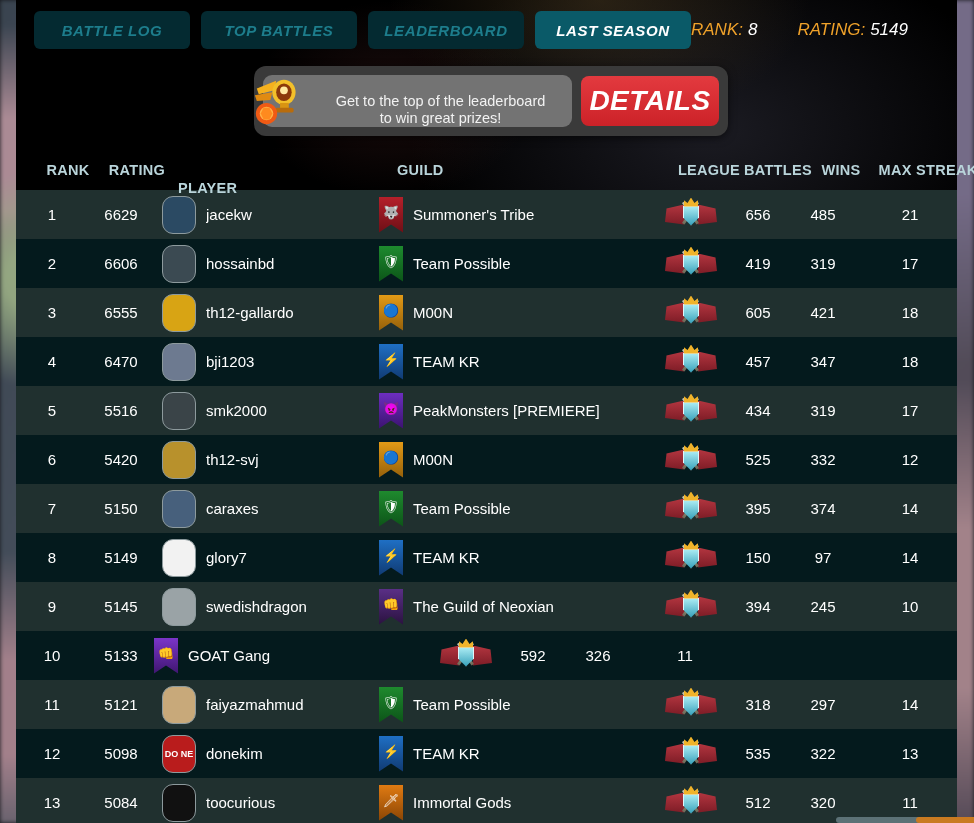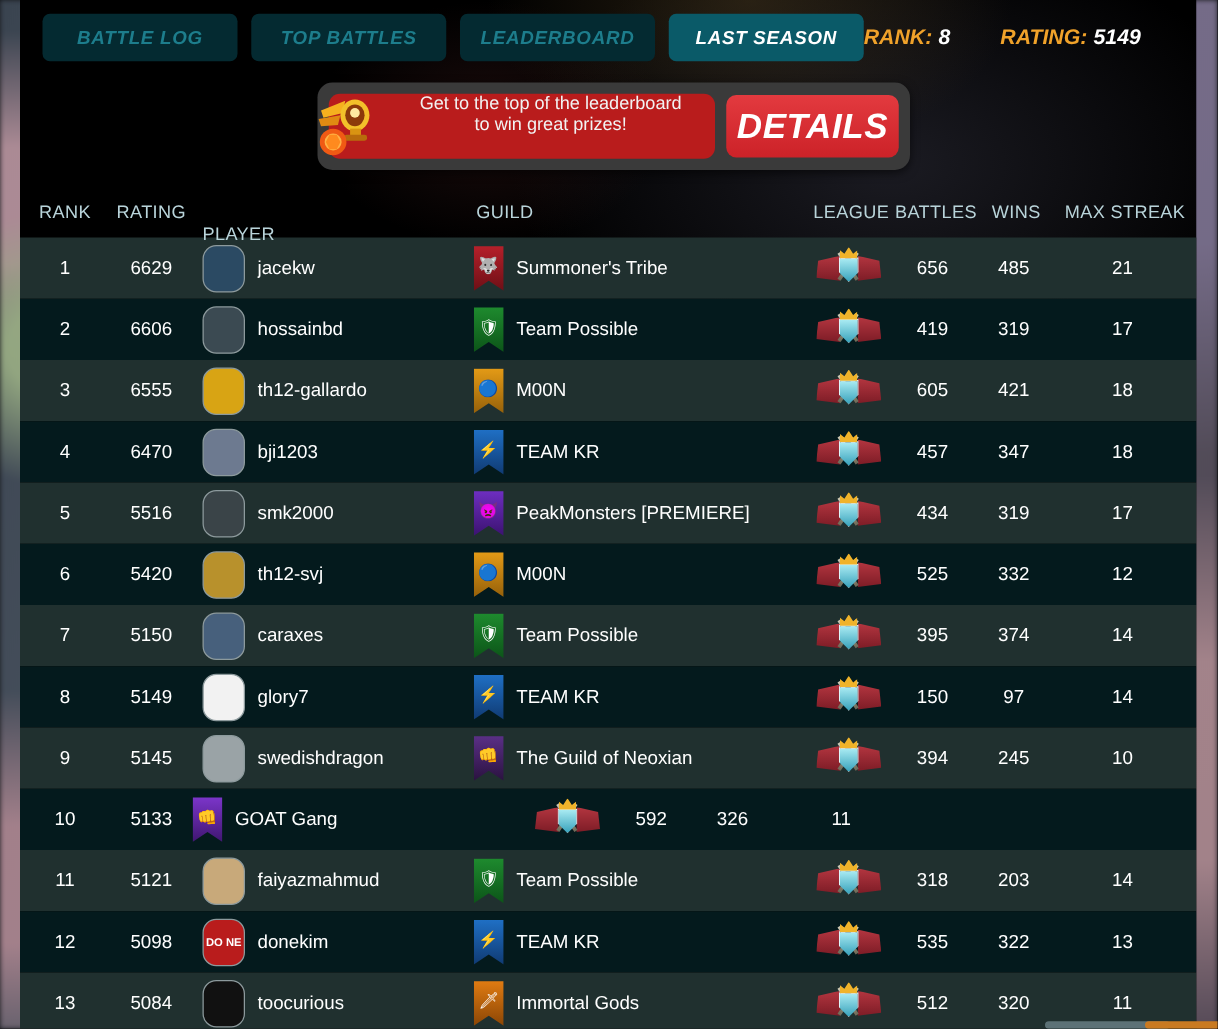--- a/index.html
+++ b/index.html
@@ -46,34 +46,34 @@
   .tabs{display:flex;gap:11px;margin-left:18px;}
   .tab{
     height:38px;min-width:124px;padding:0 16px;
     display:flex;align-items:center;justify-content:center;
     background:#042a31;border-radius:6px;
     color:#1d7d8c;font-size:15px;font-weight:bold;font-style:italic;
     letter-spacing:.6px;cursor:pointer;white-space:nowrap;
   }
   .tab.active{background:#0a5a68;color:#ffffff;}
   .stats{margin-left:auto;margin-right:28px;display:flex;gap:40px;align-items:center;}
-  .stat{font-size:17px;font-style:italic;font-weight:bold;white-space:nowrap;}
+  .stat{font-size:17px;font-style:italic;font-weight:normal;white-space:nowrap;}
   .stat .lab{color:#f0a22a;}
   .stat .val{color:#ffffff;margin-left:5px;}
 
   
   #promo{
     position:absolute;left:238px;top:66px;width:474px;height:70px;
     background:#3a3a3a;border-radius:12px;
     display:flex;align-items:center;padding:0 9px;box-sizing:border-box;
     box-shadow:0 2px 8px rgba(0,0,0,.6);
   }
   .promo-inner{
-    flex:1;height:52px;background:#b91c1c;border-radius:9px;
-    display:flex;align-items:flex-start;padding-left:54px;box-sizing:border-box;
+    flex:1;height:52px;background:#737373;border-radius:9px;
+    display:flex;align-items:flex-end;padding-left:54px;box-sizing:border-box;
     position:relative;
   }
   .promo-text{
     color:#f2f2f2;font-size:14.5px;line-height:17px;text-align:center;
     width:100%;padding-right:8px;box-sizing:border-box;
   }
   .promo-icon{
     position:absolute;left:-12px;top:-6px;width:62px;height:62px;
   }
   #details-btn{
@@ -82,34 +82,34 @@
     border-radius:8px;border:none;
     color:#fff;font-size:28px;font-weight:bold;font-style:italic;
     letter-spacing:.5px;cursor:pointer;
     display:flex;align-items:center;justify-content:center;
   }
 
   
   #table{position:absolute;left:0;top:150px;width:941px;}
   .thead{
     height:40px;display:flex;align-items:center;
-    color:#b9d4da;font-size:14.5px;font-weight:normal;letter-spacing:.3px;
+    color:#b9d4da;font-size:14.5px;font-weight:bold;letter-spacing:.3px;padding-left:16px;
   }
   .row{
     height:49px;display:flex;align-items:center;
     color:#ffffff;font-size:15px;
   }
   .row.odd{background:#20302f;}
   .row.even{background:#041a1d;}
 
   .c-rank  {width:72px;text-align:center;flex:none;}
   .c-rating{width:66px;text-align:center;flex:none;}
   .c-player{width:225px;flex:none;display:flex;align-items:center;padding-left:8px;box-sizing:border-box;}
   .c-guild {width:265px;flex:none;display:flex;align-items:center;}
-  .c-league{width:70px;flex:none;display:flex;align-items:center;justify-content:center;}
+  .c-league{width:70px;flex:none;display:flex;align-items:center;justify-content:center;margin-left:12px;}
   .c-battles{width:64px;text-align:center;flex:none;}
   .c-wins  {width:66px;text-align:center;flex:none;}
   .c-streak{width:108px;text-align:center;flex:none;}
 
   .thead .c-player{padding-left:8px;margin-top:35px;}
   .thead .c-guild{padding-left:2px;}
 
   .avatar{
     width:34px;height:38px;border-radius:11px;flex:none;margin-right:10px;
     border:1.5px solid #8d9a9d;box-sizing:border-box;overflow:hidden;
@@ -513,21 +513,21 @@
             <div class="league-badge">
               <div class="lb-wingL"></div>
               <div class="lb-wingR"></div>
               <div class="lb-sword a"></div>
               <div class="lb-sword b"></div>
               <div class="lb-shield"></div>
               <div class="lb-crown"></div>
             </div>
           </div>
           <div class="c-battles">318</div>
-          <div class="c-wins">203</div>
+          <div class="c-wins">297</div>
           <div class="c-streak">14</div>
         </div>
         <div class="row even">
           <div class="c-rank">12</div>
           <div class="c-rating">5098</div>
           <div class="c-player">
             <div class="avatar" style="background:#b91c1c">DO NE</div>
             <span class="pname">donekim</span>
           </div>
           <div class="c-guild">

